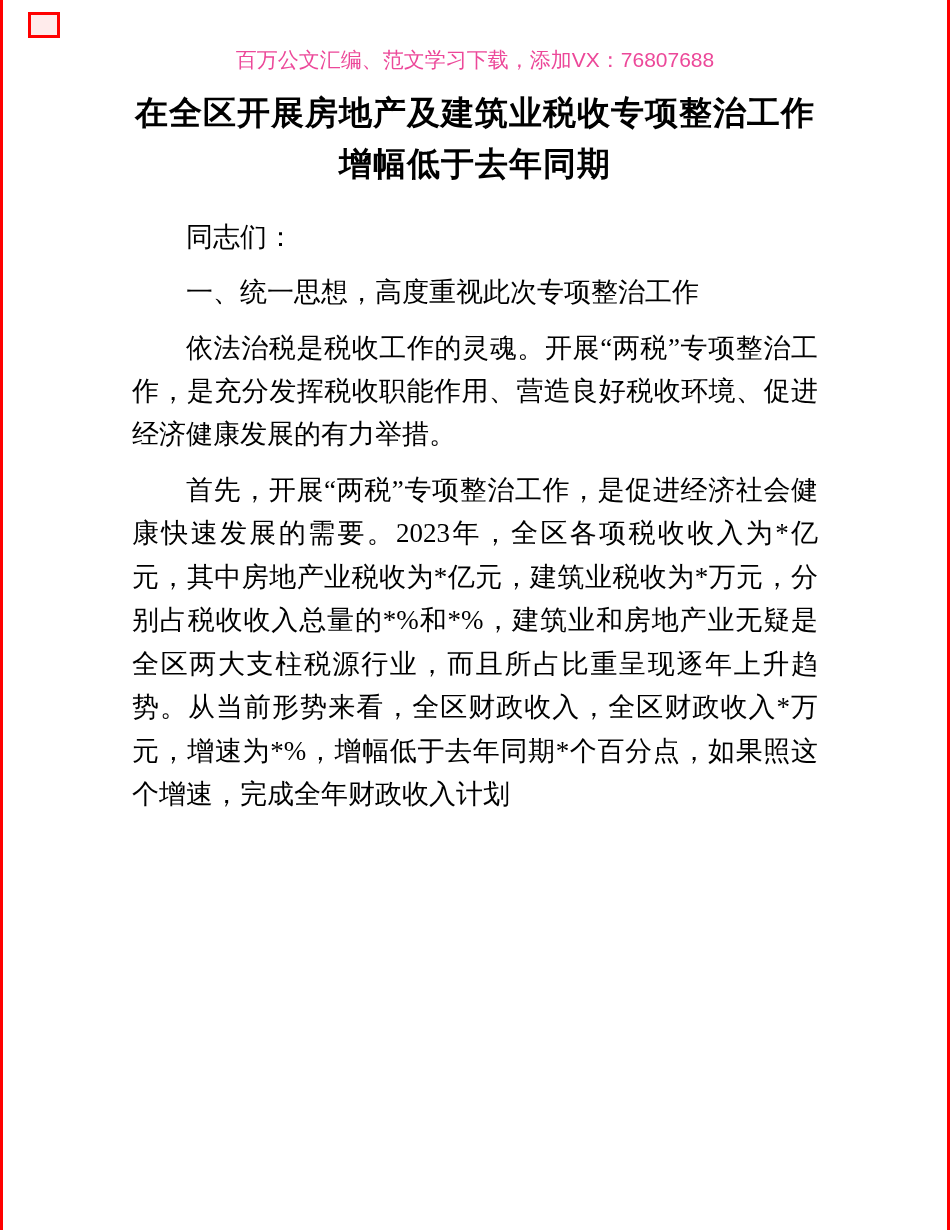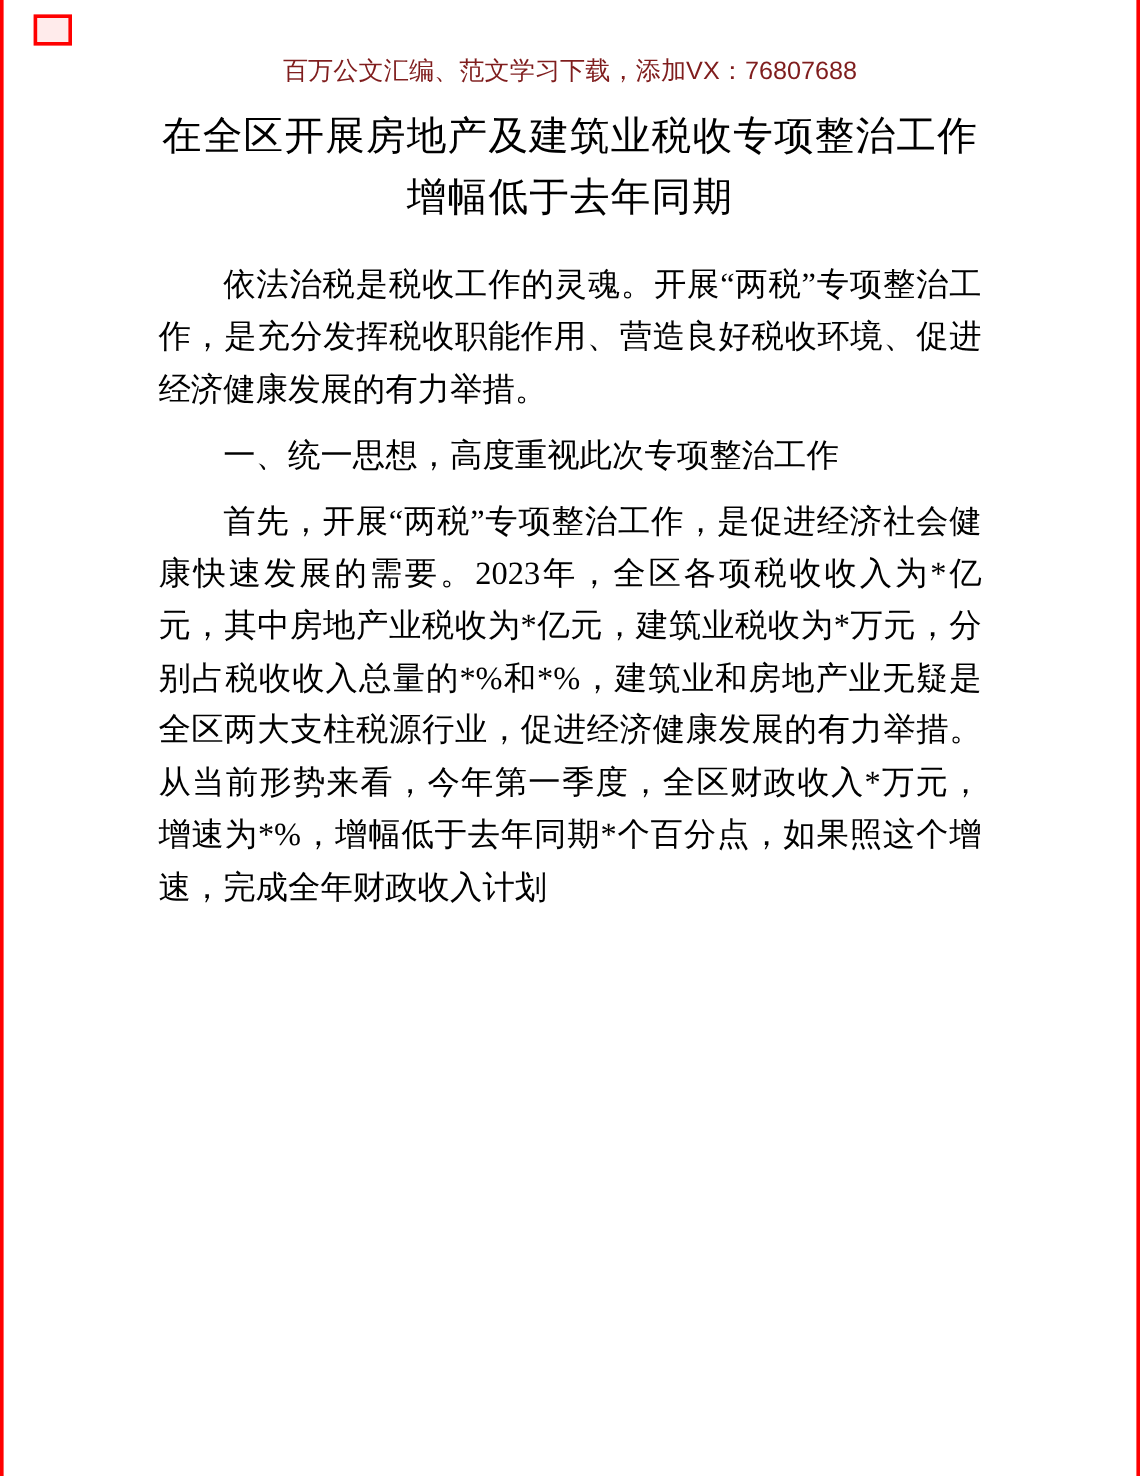--- a/index.html
+++ b/index.html
@@ -32,30 +32,30 @@
     position: absolute;
     left: 28px;
     top: 12px;
     width: 32px;
     height: 26px;
     border: 3px solid #ff0000;
     background: rgba(255, 0, 0, 0.08);
   }
   .header-notice {
     text-align: center;
-    color: #7f1d1d;
+    color: #ec4899;
     font-size: 21px;
     line-height: 1.3;
     font-family: "Liberation Sans", sans-serif;
     margin-bottom: 10px;
   }
   h1.doc-title {
     text-align: center;
     font-size: 33px;
-    font-weight: normal;
+    font-weight: bold;
     line-height: 1.55;
     font-family: "Liberation Sans", sans-serif;
     letter-spacing: 1px;
     margin: 14px 0 26px 0;
   }
   .para {
     font-size: 27px;
     line-height: 1.61;
     text-align: justify;
     text-indent: 2em;
@@ -72,21 +72,22 @@
   <div class="edge-line right"></div>
   <div class="corner-mark"></div>
 
   <div class="header-notice">百万公文汇编、范文学习下载，添加VX：76807688</div>
 
   <h1 class="doc-title">
     <span>在全区开展房地产及建筑业税收专项整治工作</span><br>
     <span>增幅低于去年同期</span>
   </h1>
 
+  <p class="para">同志们：</p>
 
+
+  <p class="para">一、统一思想，高度重视此次专项整治工作</p>
 
   <p class="para">依法治税是税收工作的灵魂。开展“两税”专项整治工作，是充分发挥税收职能作用、营造良好税收环境、促进经济健康发展的有力举措。</p>
 
-  <p class="para">一、统一思想，高度重视此次专项整治工作</p>
-
-  <p class="para">首先，开展“两税”专项整治工作，是促进经济社会健康快速发展的需要。2023年，全区各项税收收入为*亿元，其中房地产业税收为*亿元，建筑业税收为*万元，分别占税收收入总量的*%和*%，建筑业和房地产业无疑是全区两大支柱税源行业，促进经济健康发展的有力举措。从当前形势来看，今年第一季度，全区财政收入*万元，增速为*%，增幅低于去年同期*个百分点，如果照这个增速，完成全年财政收入计划</p>
+  <p class="para">首先，开展“两税”专项整治工作，是促进经济社会健康快速发展的需要。2023年，全区各项税收收入为*亿元，其中房地产业税收为*亿元，建筑业税收为*万元，分别占税收收入总量的*%和*%，建筑业和房地产业无疑是全区两大支柱税源行业，而且所占比重呈现逐年上升趋势。从当前形势来看，全区财政收入，全区财政收入*万元，增速为*%，增幅低于去年同期*个百分点，如果照这个增速，完成全年财政收入计划</p>
 
 </div>
 
 </body></html>

